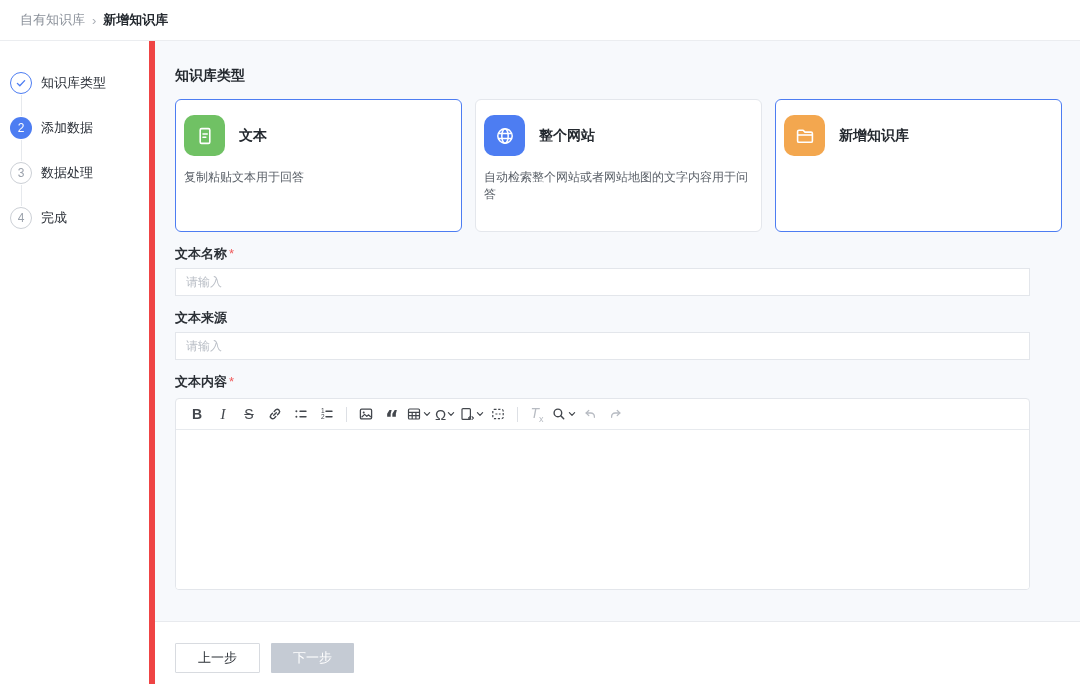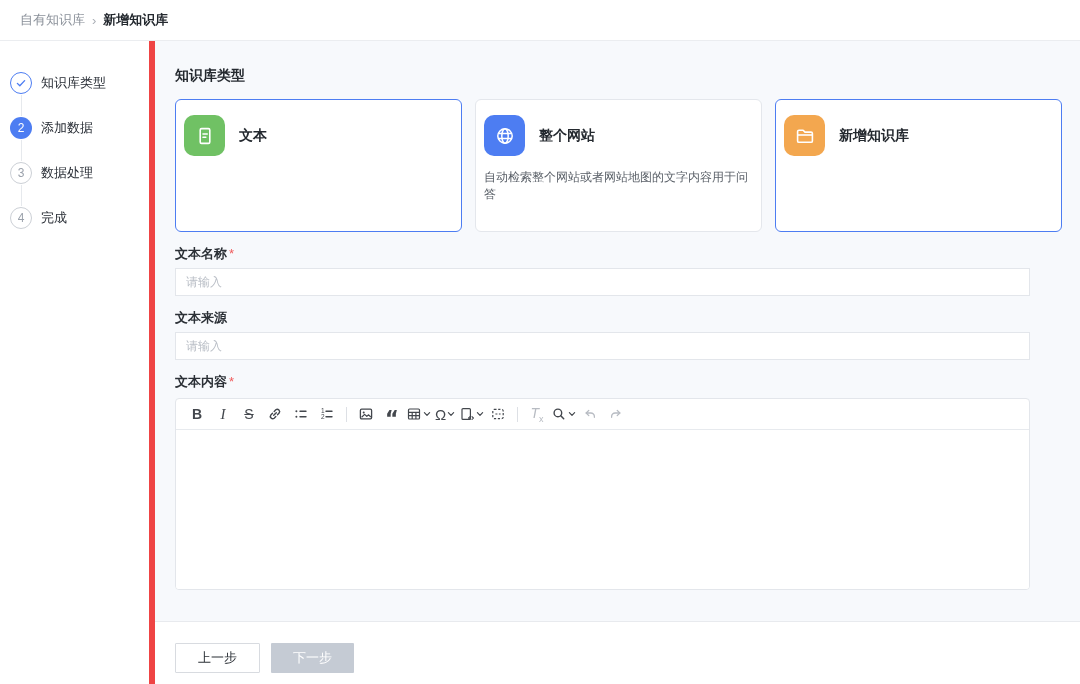--- a/index.html
+++ b/index.html
@@ -204,20 +204,21 @@
               <svg width="24" height="24" viewBox="0 0 24 24">
                 <g fill="none" stroke="#ffffff" stroke-width="1.6" stroke-linecap="round" stroke-linejoin="round">
                   <rect x="7.2" y="4.6" width="9.6" height="14.8" rx="1.4"></rect>
                   <path d="M10 10h4.2"></path>
                   <path d="M10 13.2h2.8"></path>
                 </g>
               </svg>
             </span>
             <span class="card-title">文本</span>
           </div>
+          <div class="card-desc">复制粘贴文本用于回答</div>
         </div>
 
         <div class="type-card">
           <div class="card-head">
             <span class="card-icon icon-blue">
               <svg width="24" height="24" viewBox="0 0 24 24">
                 <g fill="none" stroke="#ffffff" stroke-width="1.5">
                   <circle cx="12" cy="12" r="7.2"></circle>
                   <ellipse cx="12" cy="12" rx="3.2" ry="7.2"></ellipse>
                   <path d="M5.3 9.6h13.4M5.3 14.4h13.4"></path>

